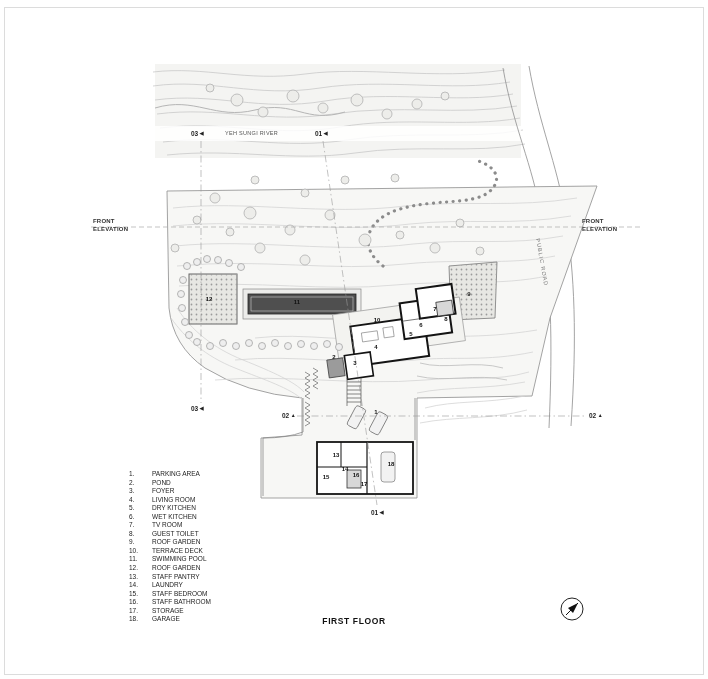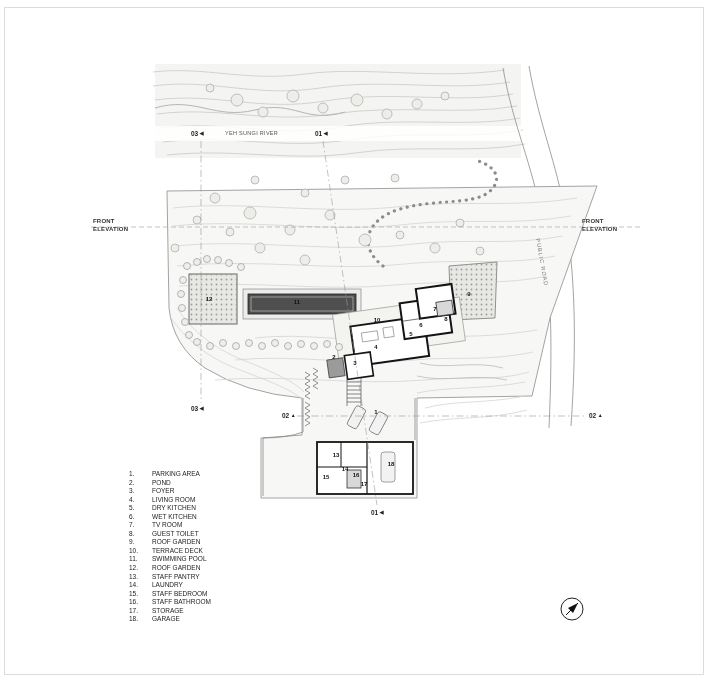--- a/index.html
+++ b/index.html
@@ -318,20 +318,21 @@
       <div class="legend-row">
       <span class="legend-num">17.</span>
       <span class="legend-label">STORAGE</span>
     </div>
       <div class="legend-row">
       <span class="legend-num">18.</span>
       <span class="legend-label">GARAGE</span>
     </div>
     </div>
 
+  <div class="page-title">FIRST FLOOR</div>
 
   <svg class="compass" width="30" height="30" viewBox="0 0 30 30">
     <circle cx="15" cy="15" r="11" fill="#fff" stroke="#222" stroke-width="1"></circle>
     <line x1="9" y1="21" x2="21" y2="9" stroke="#111" stroke-width="1"></line>
     <polygon points="21,9 11,14 16,19" fill="#111"></polygon>
   </svg>
 
 </div>
 
 </body></html>

